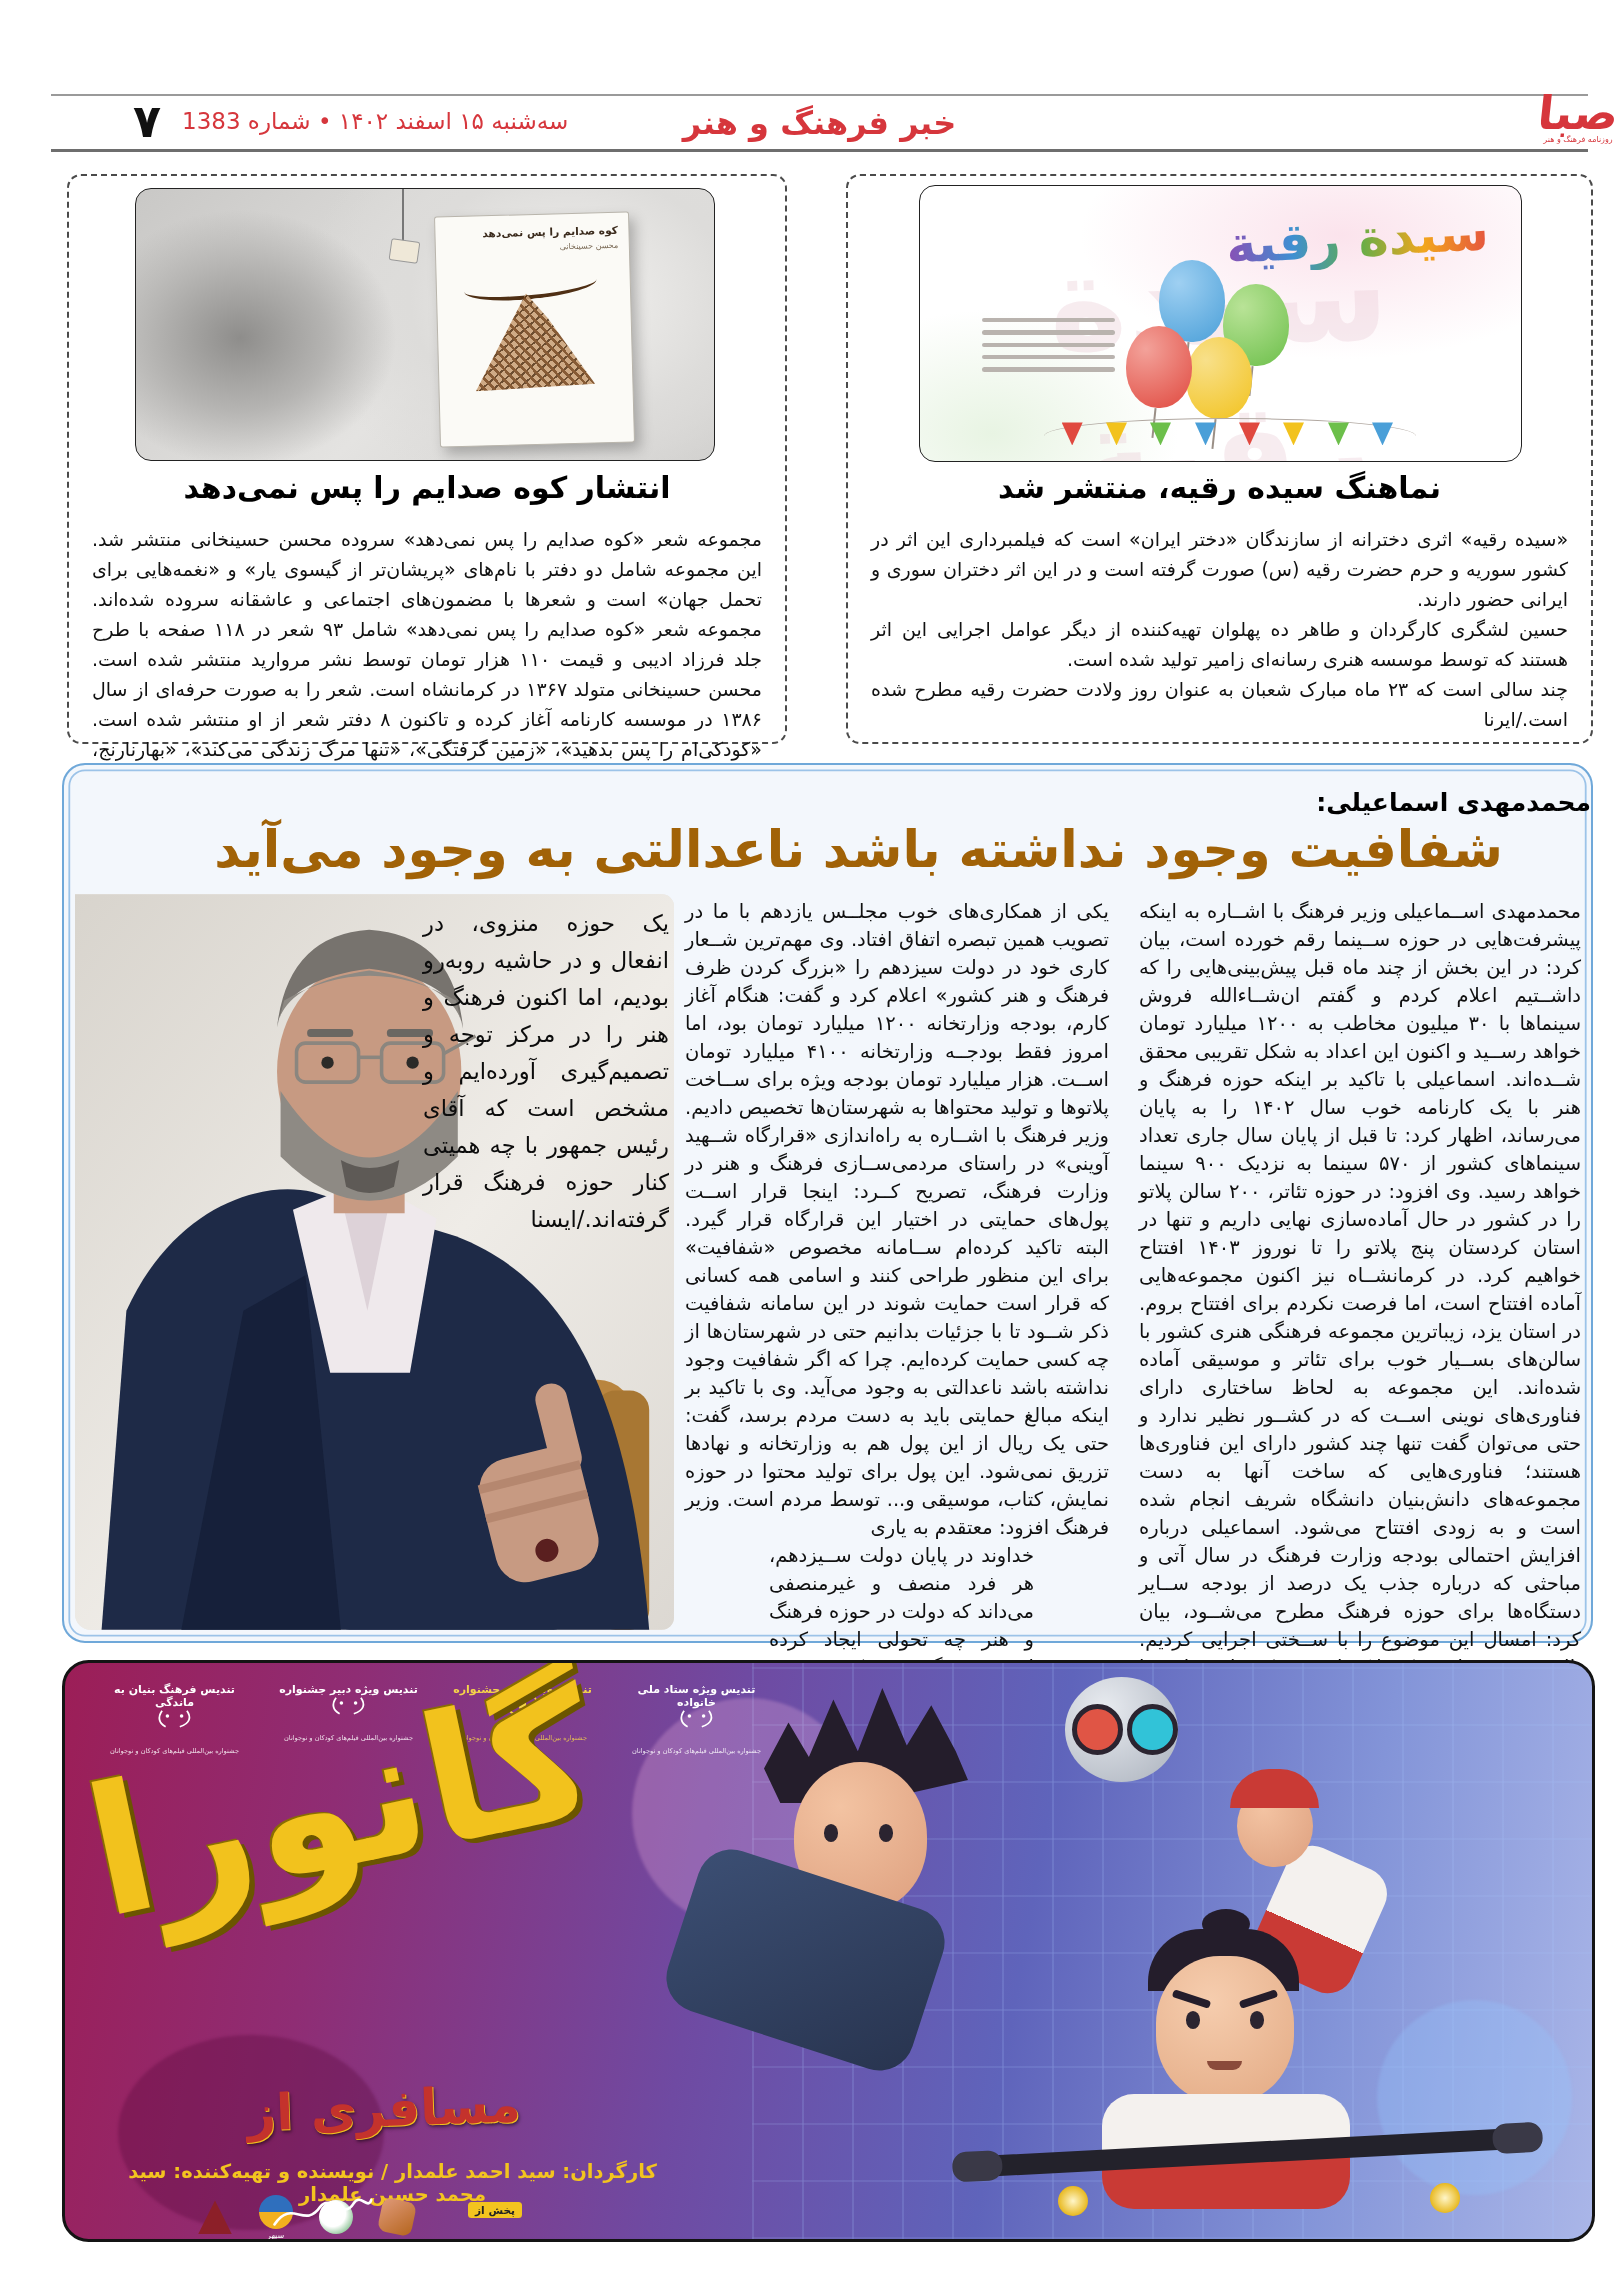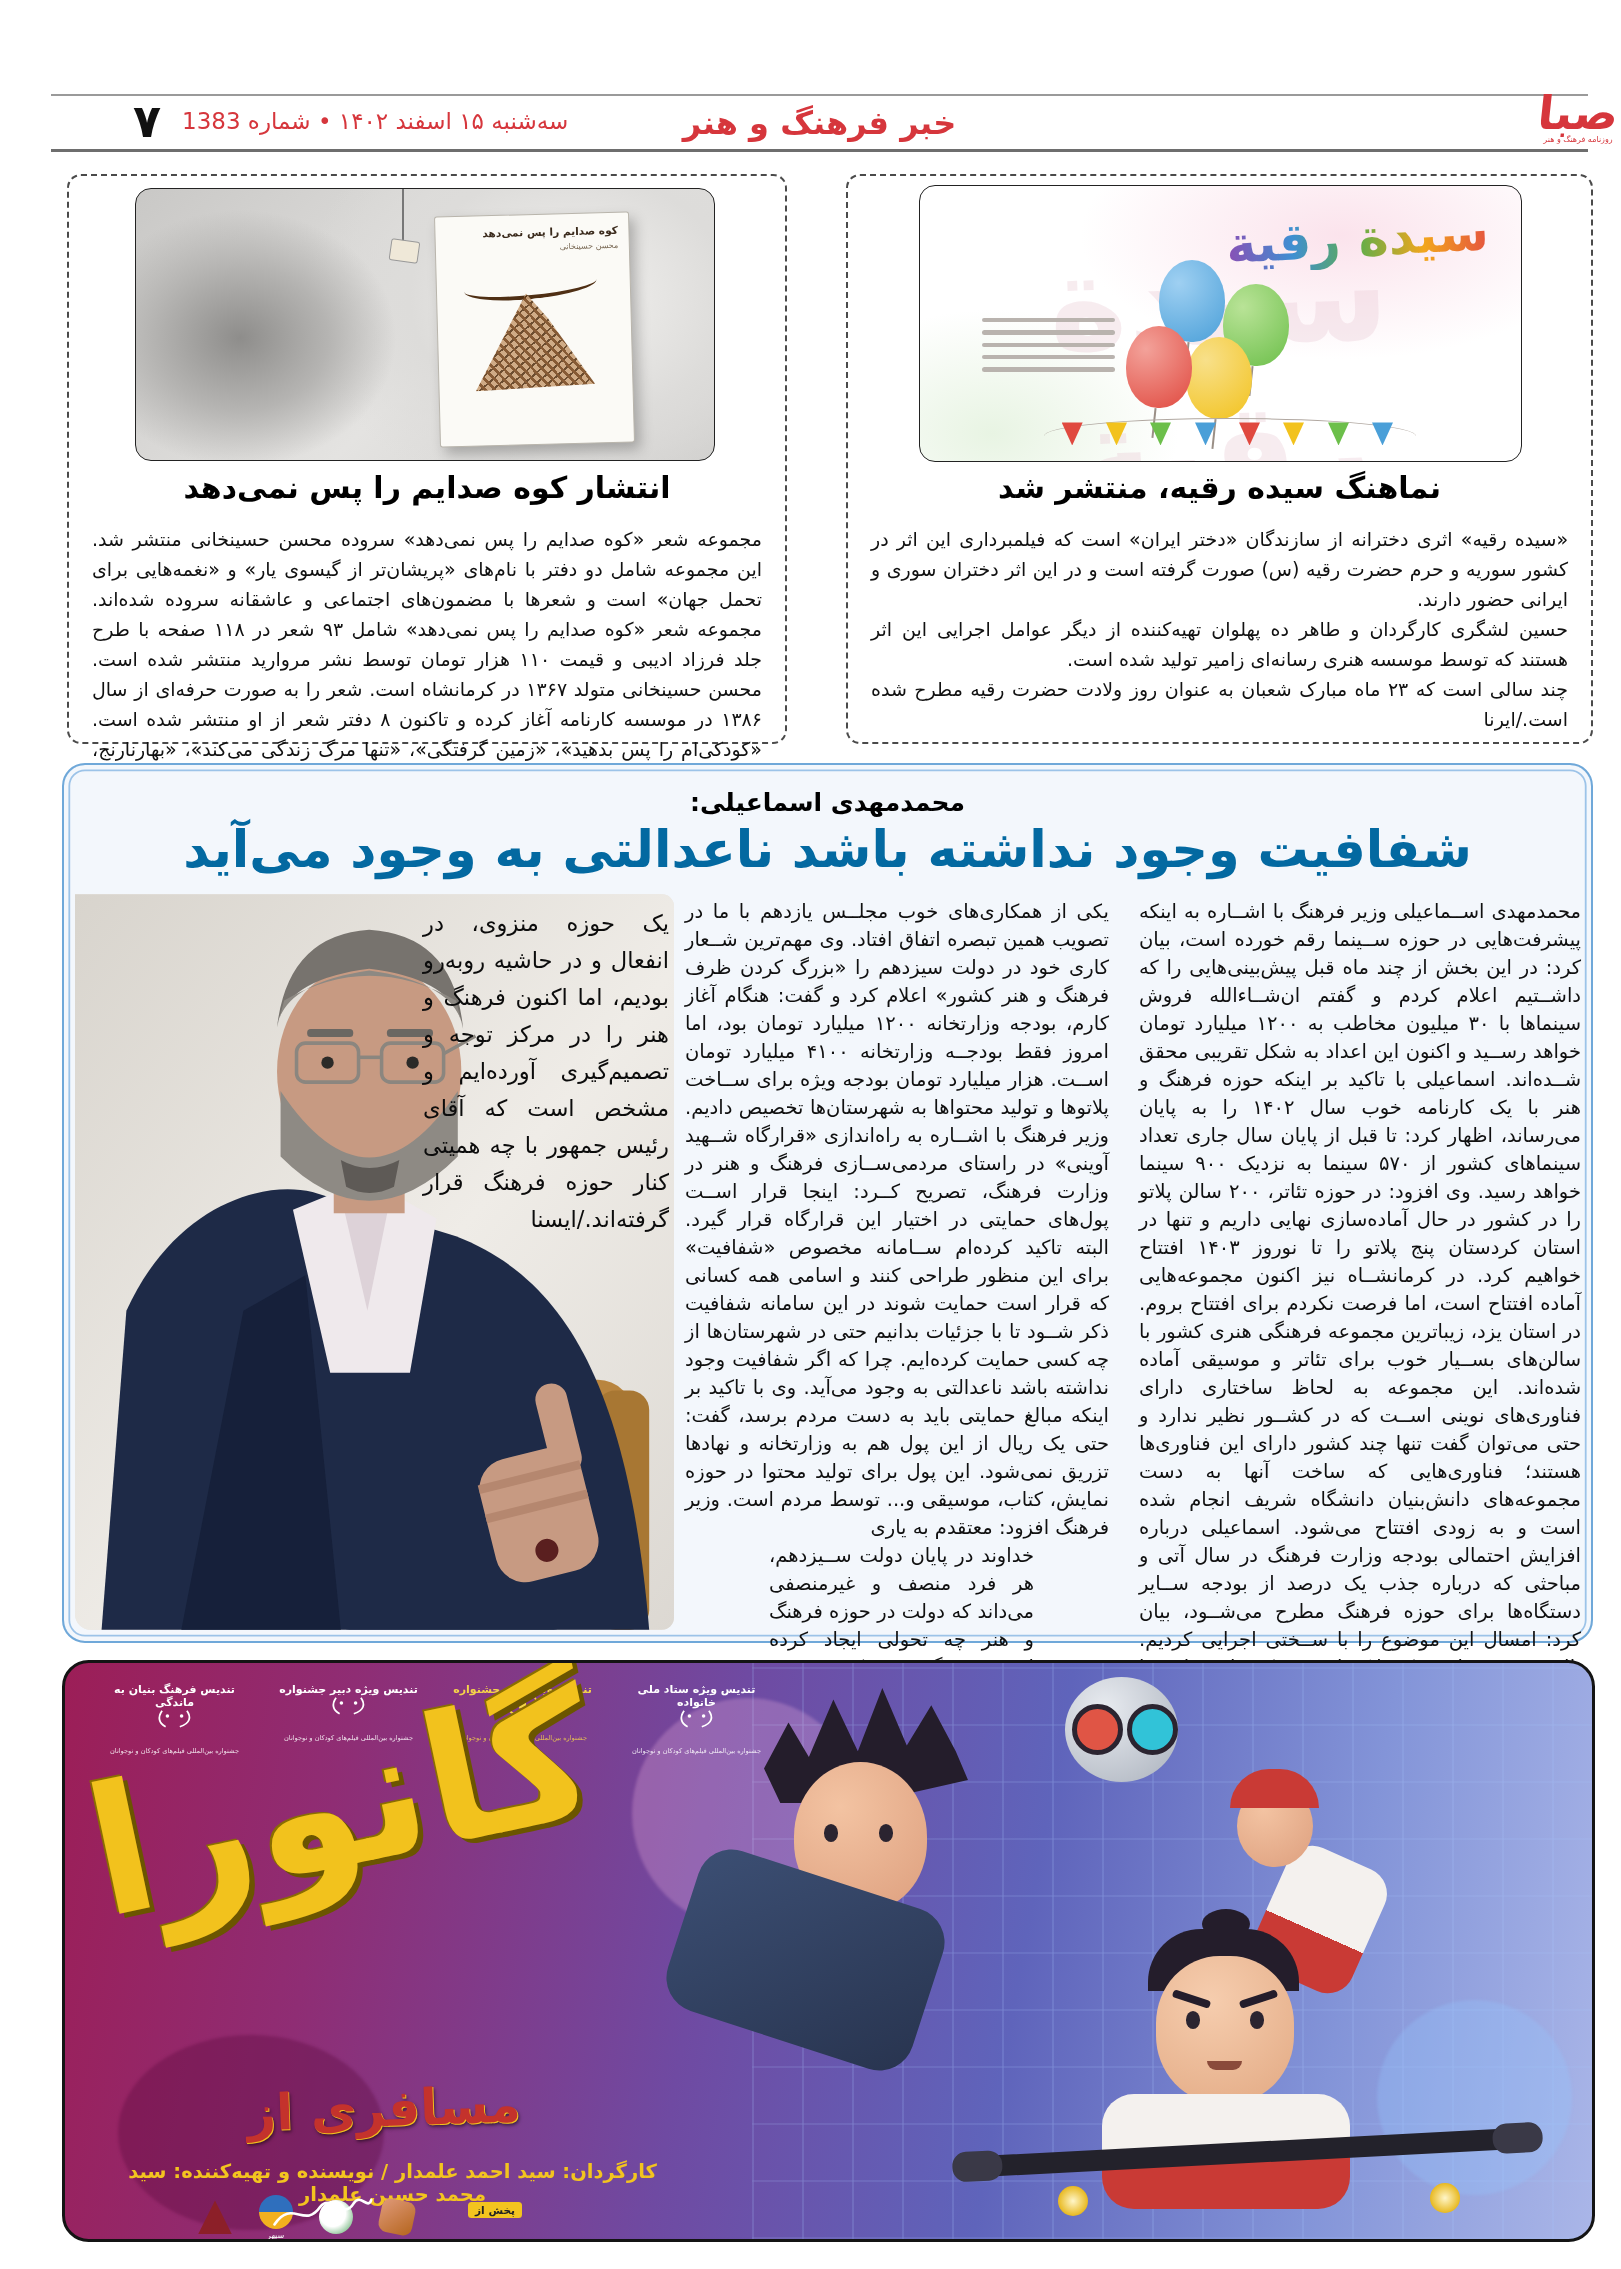--- a/index.html
+++ b/index.html
@@ -61,22 +61,22 @@
   .b3{left:266px;top:151px;background:radial-gradient(circle at 30% 28%,#f8e08a,#f2c21d);}
   .b4{left:206px;top:140px;background:radial-gradient(circle at 30% 28%,#f3a29a,#e0493f);}
   .credit-lines{position:absolute;left:62px;top:124px;width:133px;}
   .credit-lines i{display:block;height:4.4px;margin:8px 0;background:#b9b3ae;border-radius:2.7px;}
   .bunting{position:absolute;left:124px;bottom:7px;width:372px;height:35px;border-top:1.8px solid #b0a7a0;border-radius:50%;}
   .flag{position:absolute;top:3.5px;width:21px;height:23px;clip-path:polygon(0 0,100% 0,50% 100%);}
   
   .article{left:62px;top:763px;width:1527px;height:876px;background:#f3f7fc;
       border:2.7px solid #6fa8d9;border-radius:23px;
       box-shadow:inset 0 0 0 4.4px #f3f7fc, inset 0 0 0 6.2px #9cc3e8;}
-  .kicker{left:0;top:23px;width:100%;text-align:center;font-size:25px;font-weight:bold;color:#000;}
-  .headline{left:0;top:55px;width:100%;text-align:center;font-size:51px;font-weight:900;color:#0369a1;letter-spacing:-0.9px;}
+  .kicker{left:0;top:23px;width:100%;text-align:right;font-size:25px;font-weight:bold;color:#000;}
+  .headline{left:0;top:55px;width:100%;text-align:center;font-size:51px;font-weight:900;color:#a16207;letter-spacing:-0.9px;padding-left:31px;}
   .col{top:133px;height:738px;font-size:19.5px;line-height:28px;text-align:justify;color:#101010;}
   .col-right{left:1075px;width:442px;}
   .col-left{left:621px;width:424px;}
   .col-left .narrow{margin-left:84px;margin-right:75px;}
   .photo{left:10.6px;top:129px;width:599px;height:736px;border-radius:0 12.4px 12.4px 16px;overflow:hidden;}
   .pullquote{left:359px;top:140px;width:246px;font-size:22.6px;line-height:37px;
       text-align:justify;color:#0c0c0c;}
   
   .poster{left:62px;top:1660px;width:1527px;height:576px;border-radius:26.6px;overflow:hidden;
       border:3.5px solid #141414;

